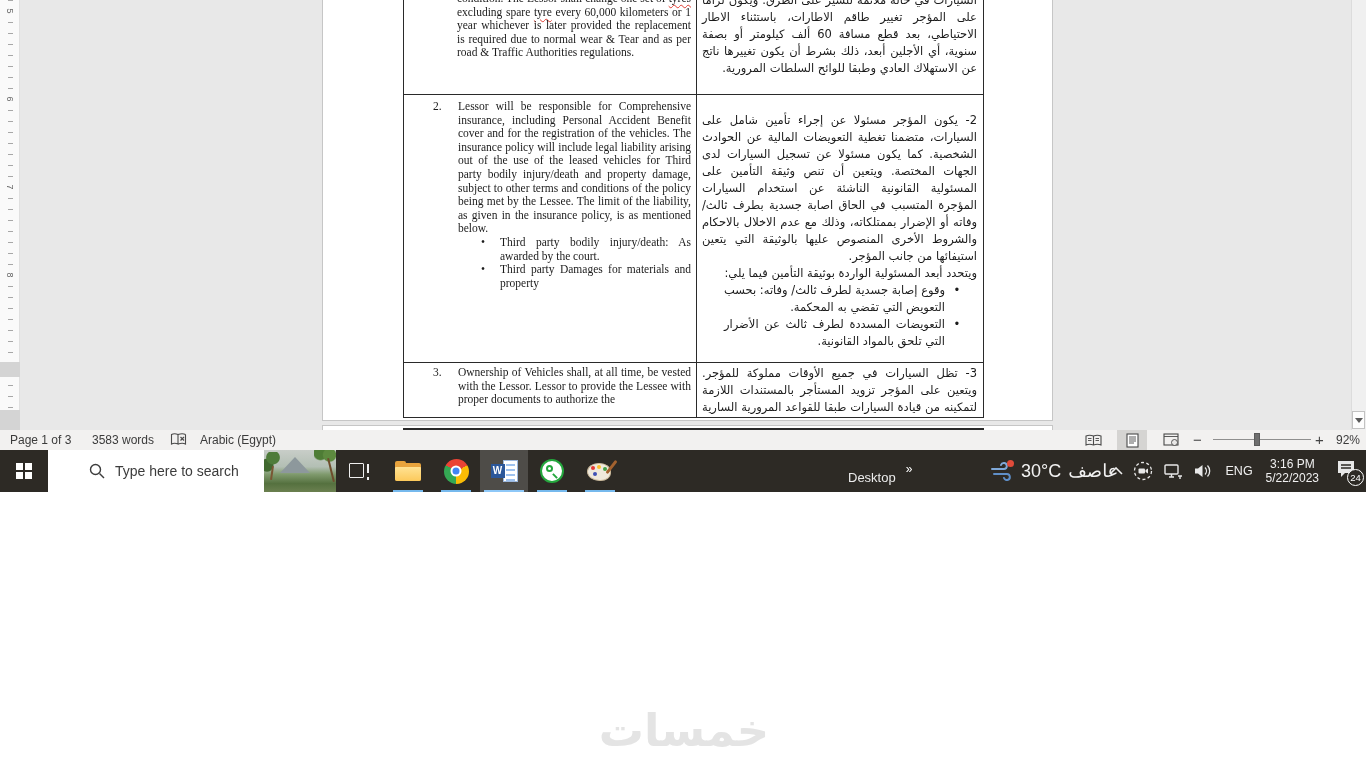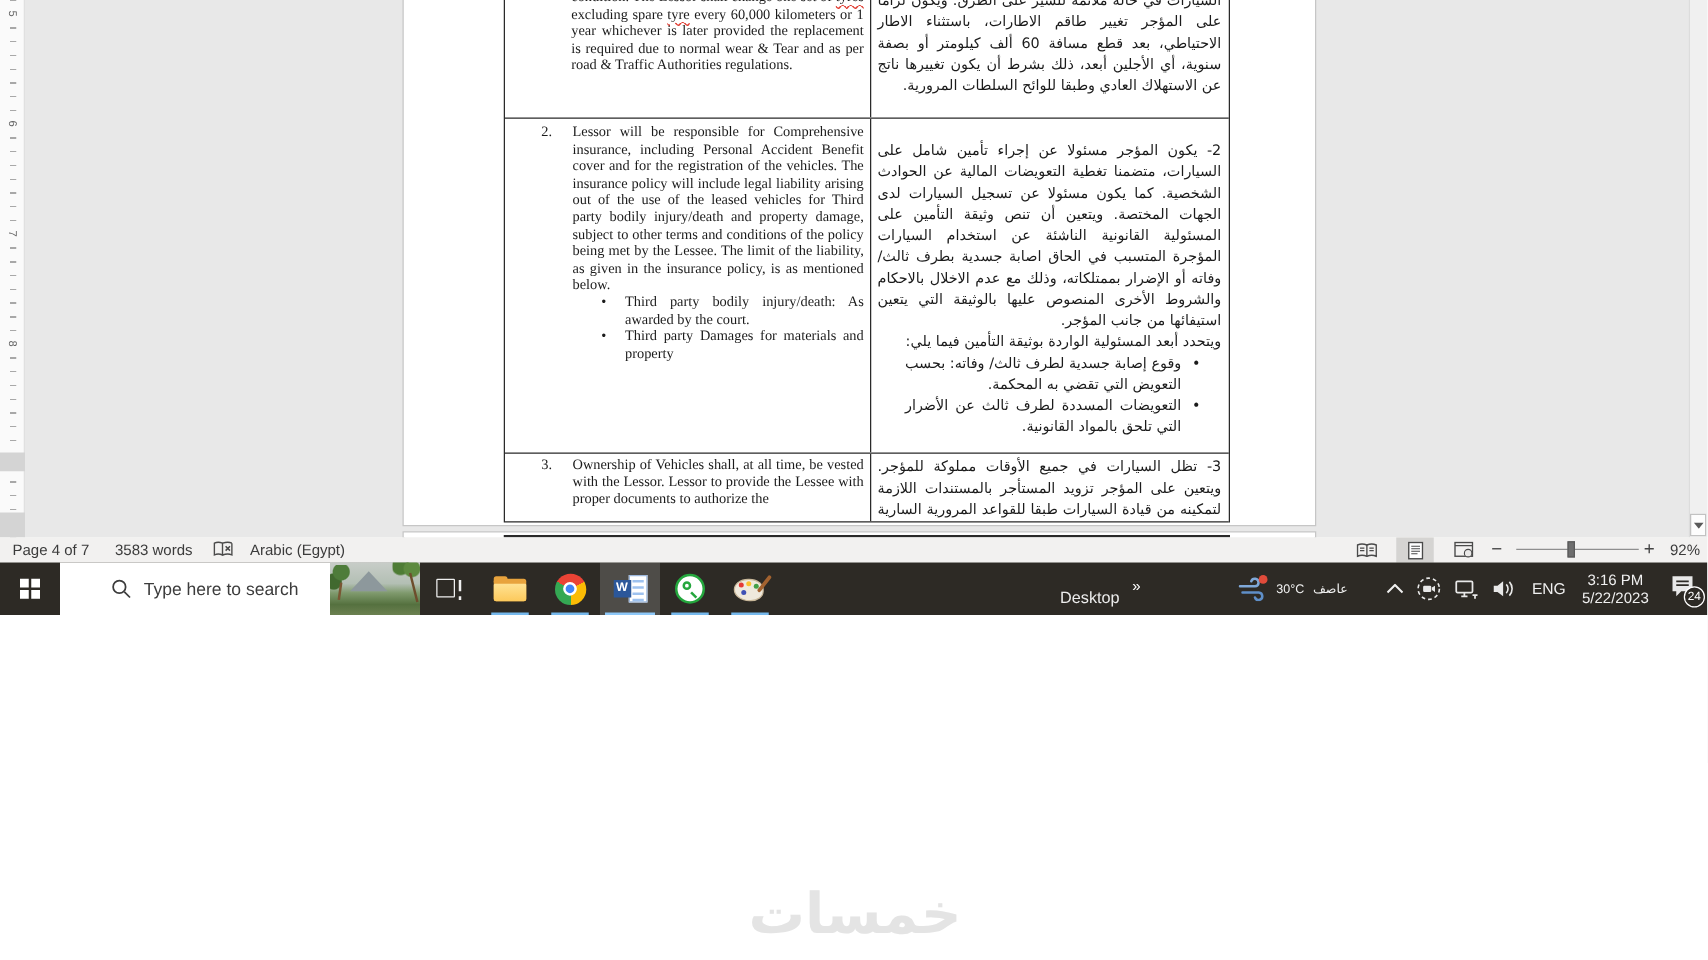--- a/index.html
+++ b/index.html
@@ -123,21 +123,21 @@
   .paint .d3 { left:16px; top:7px; background:#43a047; }
   .paint .d4 { left:6px; top:12px; background:#3f51b5; }
   .paint .brush { position:absolute; right:0; top:-1px; width:3px; height:16px; background:#a3622f;
     transform:rotate(38deg); border-radius:2px; }
   
   .desktopbar { position:absolute; left:848px; top:0; height:54px; display:flex; align-items:center;
     color:#ececec; font-size:13px; }
   .desktopbar .chev { margin-left:10px; transform:translateY(-8px); font-size:12px; color:#fff; }
   
   .weather { position:absolute; left:990px; top:0; height:42px; display:flex; align-items:center; gap:7px;
-    color:#f2f2f2; font-size:10px; }
+    color:#f2f2f2; font-size:18px; }
   .windico { position:relative; width:24px; height:20px; }
   .windico .alert { position:absolute; right:0; top:-1px; width:7px; height:7px; background:#e04b3a; border-radius:50%; }
   
   .tray { position:absolute; right:0; top:0; height:42px; display:flex; align-items:center; gap:10px;
     padding-right:7px; color:#f0f0f0; }
   .tray .lang { font-size:12.5px; padding:0 3px; }
   .clock { font-size:12px; line-height:14px; text-align:center; }
   .notif { position:relative; width:24px; height:24px; margin-left:6px; }
   .badge { position:absolute; right:-5px; bottom:-3px; width:17px; height:17px; border-radius:50%;
     background:#2d2a25; border:1px solid #fff; color:#fff; font-size:9.5px; line-height:15px; text-align:center; }
@@ -228,21 +228,21 @@
     <div class="vscroll">
       <div class="scrolldown">
         <svg width="8" height="5" viewBox="0 0 8 5">
             <path d="M0 0 L4 5 L8 0 Z" fill="#5a5a5a"></path>
           </svg>
       </div>
     </div>
   </div>
 
   <div class="status-bar">
-    <span class="sb-item" style="left:10px">Page 4 of 7</span>
+    <span class="sb-item" style="left:10px">Page 1 of 3</span>
     <span class="sb-item" style="left:92px">3583 words</span>
     <span class="sb-icon" style="left:170px">
       <svg width="17" height="15" viewBox="0 0 17 15">
           <path d="M1.5 2.5 Q4.5 1 8 2.5 L8 12 Q4.5 10.5 1.5 12 Z" fill="none" stroke="#4a4a4a" stroke-width="1.1"></path>
           <path d="M15.5 2.5 Q12.5 1 8 2.5 M8 12 Q12.5 10.5 15.5 12 L15.5 2.5" fill="none" stroke="#4a4a4a" stroke-width="1.1"></path>
           <path d="M10.5 5 l3.5 3.5 M14 5 l-3.5 3.5" stroke="#4a4a4a" stroke-width="1.2"></path>
         </svg>
     </span>
     <span class="sb-item" style="left:200px">Arabic (Egypt)</span>
 

